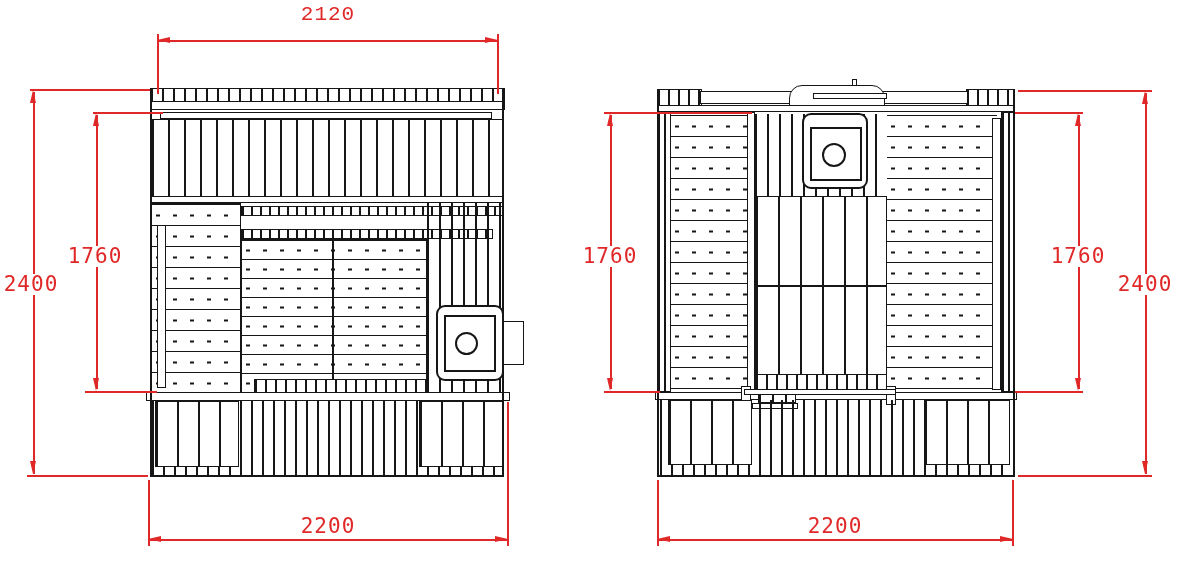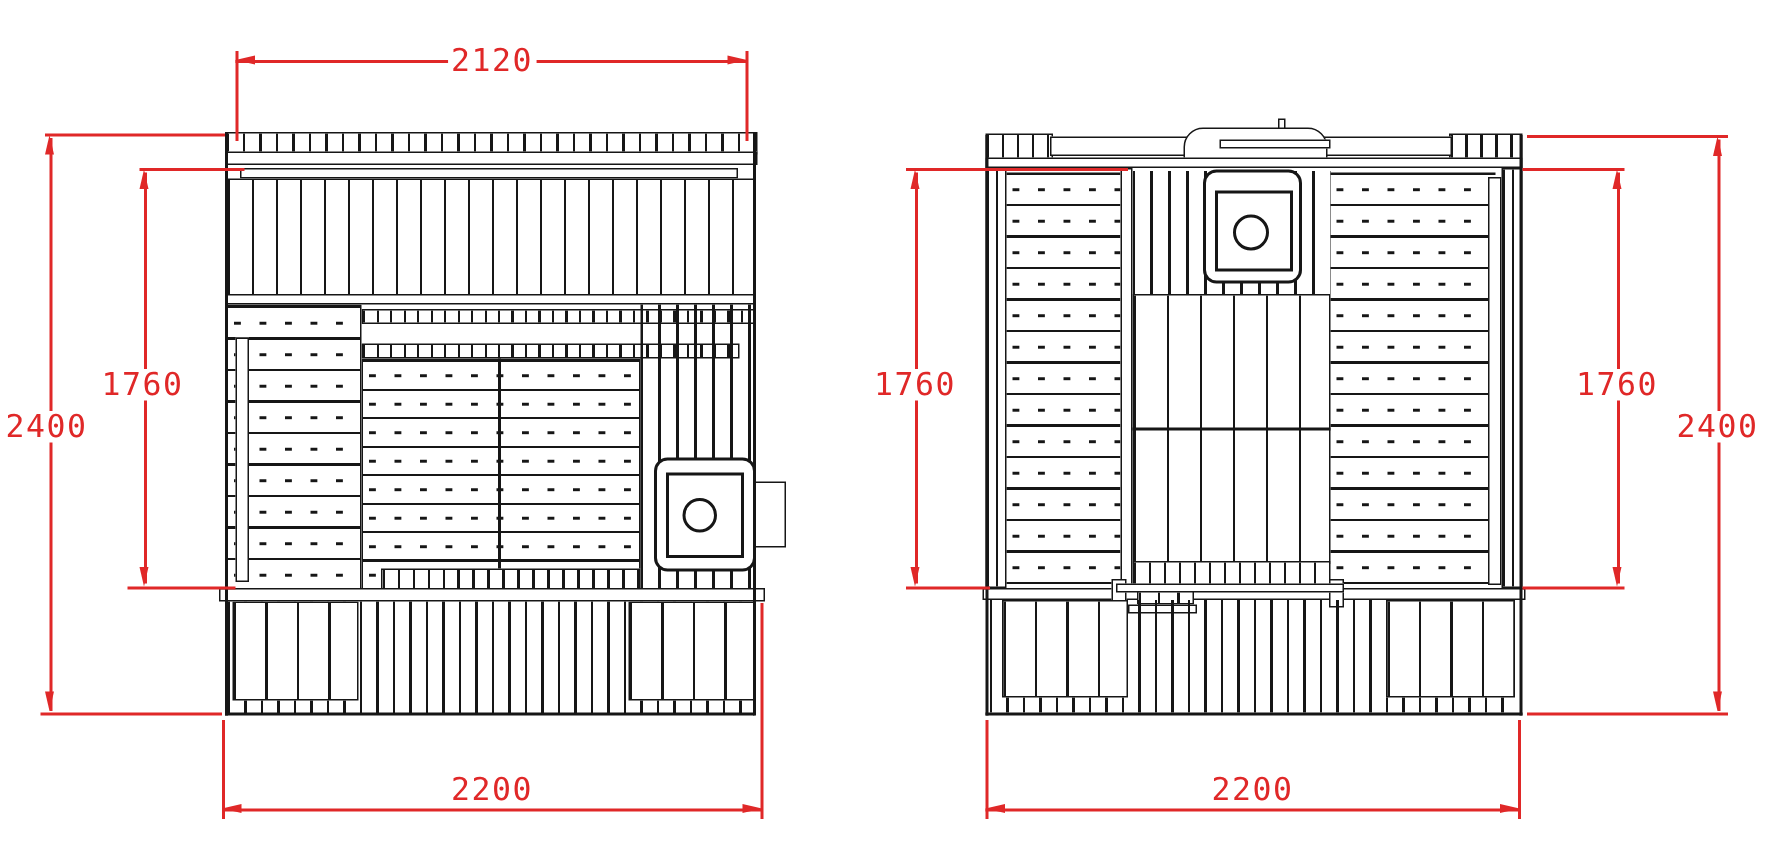--- a/index.html
+++ b/index.html
@@ -64,21 +64,21 @@
     <div class="abs box vs" style="left:419px;top:401px;width:84px;height:66px;--g:21px;"></div>
     <div class="abs ink" style="left:150px;top:475px;width:353px;height:2px;"></div>
     <div class="abs ink" style="left:150px;top:88px;width:1.5px;height:389px;"></div>
     <div class="abs ink" style="left:502px;top:88px;width:1.5px;height:389px;"></div>
 
     <div class="abs dimv" style="left:157px;top:34px;height:60px;"></div>
     <div class="abs dimv" style="left:497px;top:34px;height:60px;"></div>
     <div class="abs dimh" style="left:157px;top:40px;width:341px;"></div>
     <div class="abs arr l" style="left:157px;top:37px;"></div>
     <div class="abs arr r" style="left:485px;top:37px;"></div>
-    <div class="abs lbl" style="left:328px;top:30px;">2120</div>
+    <div class="abs lbl" style="left:328px;top:4px;font-family:Liberation Mono, monospace;">2120</div>
 
     <div class="abs dimh" style="left:30px;top:89px;width:120px;height:1.5px;"></div>
     <div class="abs dimh" style="left:27px;top:475px;width:121px;height:1.5px;"></div>
     <div class="abs dimv" style="left:33px;top:92px;height:382px;"></div>
     <div class="abs arr u" style="left:30px;top:90px;"></div>
     <div class="abs arr d" style="left:30px;top:461px;"></div>
     <div class="abs lbl" style="left:31px;top:274px;">2400</div>
 
     <div class="abs dimh" style="left:93px;top:112px;width:70px;height:1.5px;"></div>
     <div class="abs dimh" style="left:85px;top:391px;width:72px;height:1.5px;"></div>

